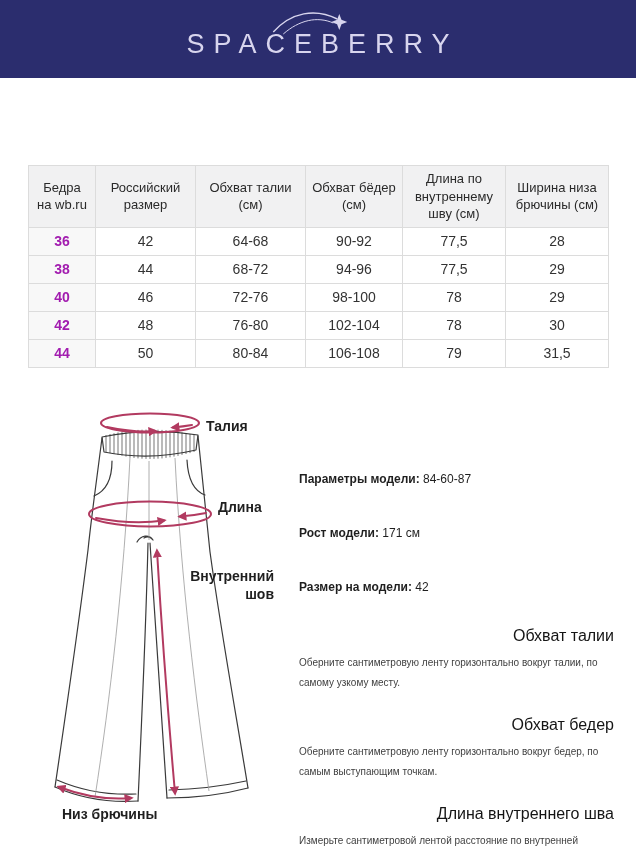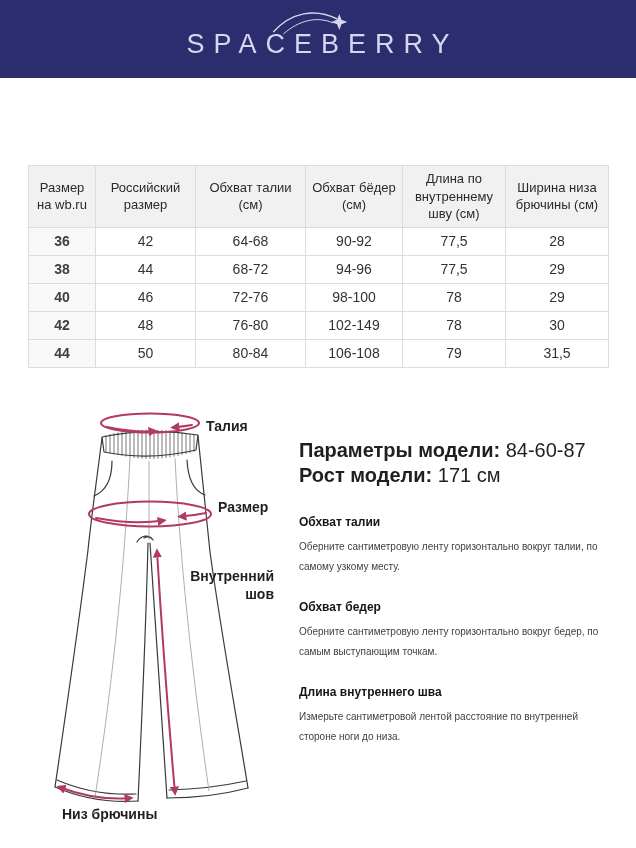--- a/index.html
+++ b/index.html
@@ -15,43 +15,43 @@
   .brand-band{position:absolute;left:0;top:0;width:636px;height:78px;background:var(--brand-bg);}
   .logo-wrap{position:absolute;left:0;top:0;width:100%;height:100%;display:flex;align-items:center;justify-content:center;}
   .logo-text{color:var(--brand-text);font-size:27px;font-weight:400;letter-spacing:9px;text-indent:9px;margin-top:10px;}
   .logo-star{position:absolute;left:50%;top:6px;transform:translateX(-58%);}
 
   
   .size-table{position:absolute;left:28px;top:165px;width:580px;border-collapse:collapse;table-layout:fixed;}
   .size-table th,.size-table td{border:1px solid var(--table-border);text-align:center;vertical-align:middle;}
   .size-table th{background:var(--table-header-bg);font-size:13px;font-weight:400;color:#2a2a2a;height:58px;padding:4px 6px;line-height:1.35;}
   .size-table td{font-size:14px;color:#333;height:28px;font-weight:400;}
-  .size-table td:first-child{background:var(--table-firstcol-bg);font-weight:700;color:#404040;}
+  .size-table td:first-child{background:var(--table-firstcol-bg);font-weight:700;color:#a21caf;}
 
   
   .figure{position:absolute;left:28px;top:400px;width:270px;height:440px;}
   .outline{stroke:var(--line-dark);fill:none;stroke-width:1.2;stroke-linejoin:round;stroke-linecap:round;}
   .rib{stroke:var(--line-dark);stroke-width:0.7;fill:none;}
   .light{stroke:var(--line-light);fill:none;stroke-width:0.8;}
   .accent-stroke{stroke:var(--accent);fill:none;stroke-width:2;stroke-linecap:round;}
   .accent-fill{fill:var(--accent);}
   .fig-label{position:absolute;font-size:14px;font-weight:700;color:var(--ink);line-height:1.3;}
   .label-waist{left:206px;top:417px;}
   .label-hips{left:218px;top:498px;}
   .label-inseam{left:178px;top:567px;width:96px;text-align:right;}
   .label-hem{left:62px;top:805px;}
 
   
   .info-col{position:absolute;left:299px;top:438px;width:315px;}
   .model-info{margin-bottom:27px;}
-  .model-line{font-size:20px;color:var(--ink);line-height:25px;}
+  .model-line{font-size:12px;color:var(--ink);line-height:25px;margin-top:29px;}
   .model-line .lbl{font-weight:700;}
   .model-line .val{font-weight:400;}
   .guide-section{margin-bottom:23px;}
-  .guide-title{font-size:12px;font-weight:700;color:#151515;margin-bottom:8px;}
+  .guide-title{font-size:16px;font-weight:400;color:#151515;margin-bottom:8px;text-align:right;}
   .guide-text{font-size:10px;color:var(--body-text);line-height:20px;width:305px;}
 </style>
 </head>
 <body>
 
 <div class="page">
 
   <div class="brand-band">
     <div class="logo-wrap">
       <svg class="logo-star" width="84" height="30" viewBox="0 0 84 30">
@@ -67,21 +67,21 @@
     <colgroup>
       <col style="width:67px">
         <col style="width:100px">
         <col style="width:110px">
       <col style="width:97px">
         <col style="width:103px">
         <col style="width:103px">
     </colgroup>
     <thead>
       <tr>
-        <th>Размер на wb.ru</th>
+        <th>Бедра на wb.ru</th>
         <th>Российский размер</th>
         <th>Обхват талии (см)</th>
         <th>Обхват бёдер (см)</th>
         <th>Длина по внутреннему шву (см)</th>
         <th>Ширина низа брючины (см)</th>
       </tr>
     </thead>
     <tbody>
       <tr>
         <td>36</td>
@@ -104,21 +104,21 @@
         <td>46</td>
         <td>72-76</td>
         <td>98-100</td>
         <td>78</td>
         <td>29</td>
       </tr>
       <tr>
         <td>42</td>
         <td>48</td>
         <td>76-80</td>
-        <td>102-149</td>
+        <td>102-104</td>
         <td>78</td>
         <td>30</td>
       </tr>
       <tr>
         <td>44</td>
         <td>50</td>
         <td>80-84</td>
         <td>106-108</td>
         <td>79</td>
         <td>31,5</td>
@@ -158,34 +158,38 @@
     <path class="accent-stroke" d="M79,27 Q108,33 127,31" marker-end="url(#arr)"></path>
     <path class="accent-stroke" d="M164,25 Q155,26.5 145,27.5" marker-end="url(#arr)"></path>
     <ellipse class="accent-stroke" cx="122" cy="114" rx="61" ry="12.5"></ellipse>
     <path class="accent-stroke" d="M68,118 Q105,125 136,120.5" marker-end="url(#arr)"></path>
     <path class="accent-stroke" d="M178,113 Q166,115.5 152,116.5" marker-end="url(#arr)"></path>
     <path class="accent-stroke" d="M129,151 C134,235 141,325 147,393" marker-start="url(#arr)" marker-end="url(#arr)"></path>
     <path class="accent-stroke" d="M31,387 Q68,401 103,398" marker-start="url(#arr)" marker-end="url(#arr)"></path>
   </svg>
 
   <div class="fig-label label-waist">Талия</div>
-  <div class="fig-label label-hips">Размер</div>
+  <div class="fig-label label-hips">Длина</div>
   <div class="fig-label label-inseam">Внутренний шов</div>
   <div class="fig-label label-hem">Низ брючины</div>
 
   <div class="info-col">
     <div class="model-info">
       <div class="model-line">
         <span class="lbl">Параметры модели:</span>
         <span class="val">84-60-87</span>
       </div>
       <div class="model-line">
         <span class="lbl">Рост модели:</span>
         <span class="val">171 см</span>
       </div>
+      <div class="model-line">
+        <span class="lbl">Размер на модели:</span>
+        <span class="val">42</span>
+      </div>
     </div>
 
     <div class="guide-section">
       <div class="guide-title">Обхват талии</div>
       <div class="guide-text">Оберните сантиметровую ленту горизонтально вокруг талии, по самому узкому месту.</div>
     </div>
     <div class="guide-section">
       <div class="guide-title">Обхват бедер</div>
       <div class="guide-text">Оберните сантиметровую ленту горизонтально вокруг бедер, по самым выступающим точкам.</div>
     </div>

